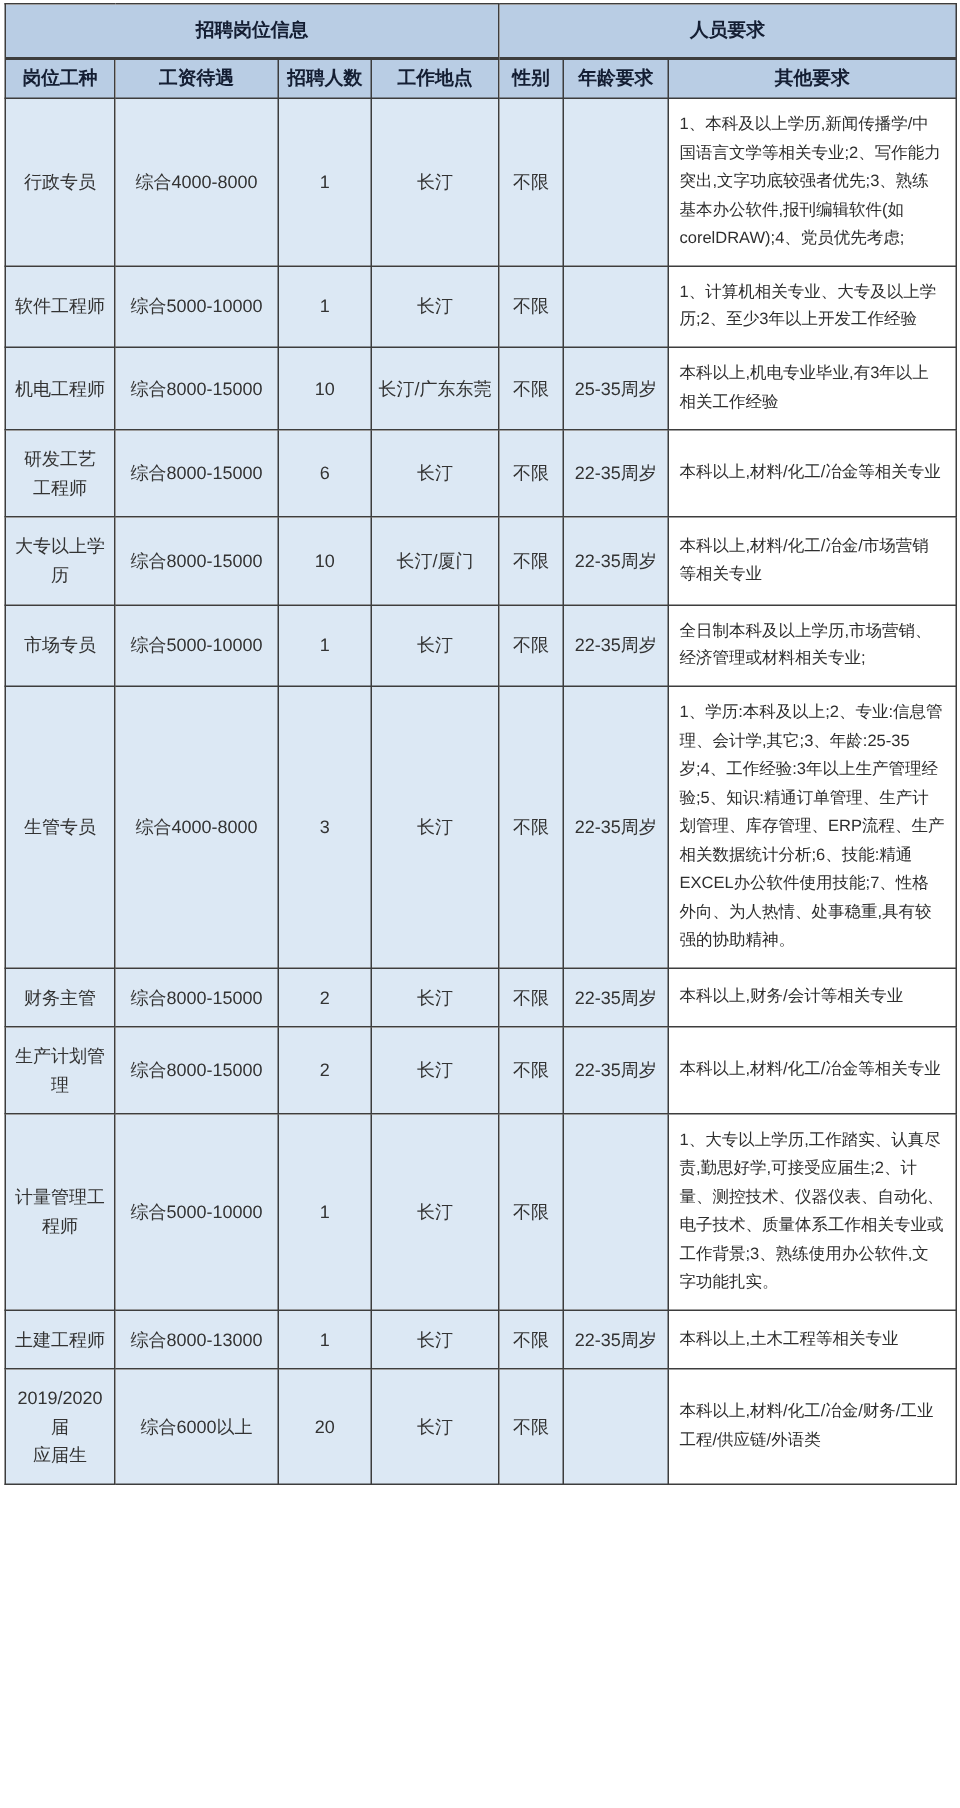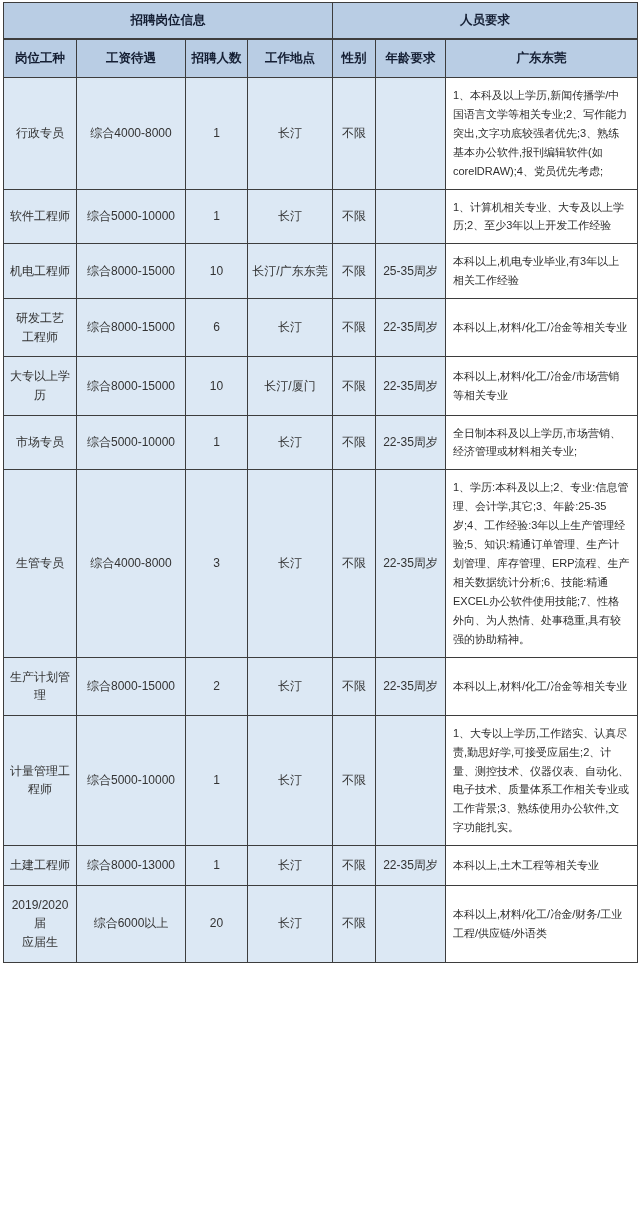--- a/index.html
+++ b/index.html
@@ -31,21 +31,21 @@
   thead th {
     background: #b9cde4;
     color: #141e33;
     font-weight: bold;
     font-size: 12.5px;
     text-align: center;
     vertical-align: middle;
     padding: 2px 2px;
   }
   tr.group-row th { height: 36px; border-bottom-width: 2px; }
-  tr.cols-row th { height: 39px; }
+  tr.cols-row th { height: 27px; }
   
   tbody td {
     background: #dce8f4;
     color: #333333;
     font-size: 12px;
     line-height: 1.55;
     text-align: center;
     vertical-align: middle;
     padding: 10px 4px;
   }
@@ -78,21 +78,21 @@
         <th colspan="4">招聘岗位信息</th>
         <th colspan="3">人员要求</th>
       </tr>
       <tr class="cols-row">
         <th>岗位工种</th>
         <th>工资待遇</th>
         <th>招聘人数</th>
         <th>工作地点</th>
         <th>性别</th>
         <th>年龄要求</th>
-        <th>广东东莞</th>
+        <th>其他要求</th>
       </tr>
     </thead>
     <tbody>
   <tr>
     <td class="job">行政专员</td>
     <td>综合4000-8000</td>
     <td>1</td>
     <td>长汀</td>
     <td>不限</td>
     <td></td>
@@ -153,20 +153,29 @@
   <tr>
     <td class="job">生管专员</td>
     <td>综合4000-8000</td>
     <td>3</td>
     <td>长汀</td>
     <td>不限</td>
     <td>22-35周岁</td>
     <td class="req">1、学历:本科及以上;2、专业:信息管理、会计学,其它;3、年龄:25-35岁;4、工作经验:3年以上生产管理经验;5、知识:精通订单管理、生产计划管理、库存管理、ERP流程、生产相关数据统计分析;6、技能:精通EXCEL办公软件使用技能;7、性格外向、为人热情、处事稳重,具有较强的协助精神。</td>
   </tr>
 
+  <tr>
+    <td class="job">财务主管</td>
+    <td>综合8000-15000</td>
+    <td>2</td>
+    <td>长汀</td>
+    <td>不限</td>
+    <td>22-35周岁</td>
+    <td class="req">本科以上,财务/会计等相关专业</td>
+  </tr>
 
 
   <tr>
     <td class="job">生产计划管理</td>
     <td>综合8000-15000</td>
     <td>2</td>
     <td>长汀</td>
     <td>不限</td>
     <td>22-35周岁</td>
     <td class="req">本科以上,材料/化工/冶金等相关专业</td>

